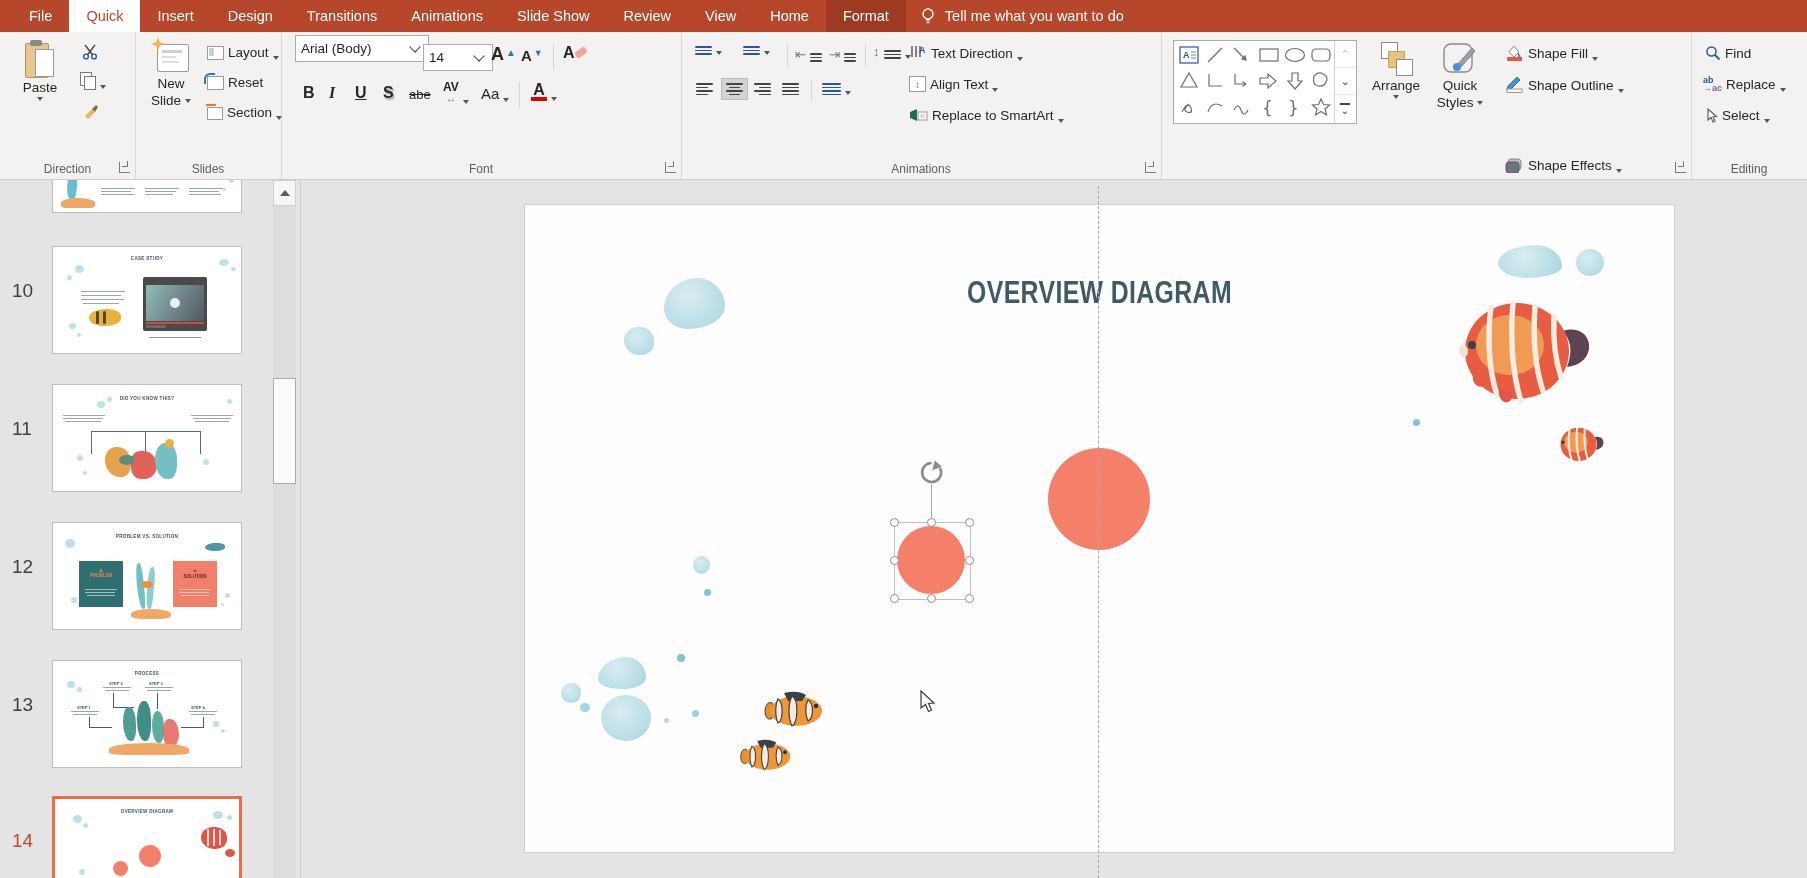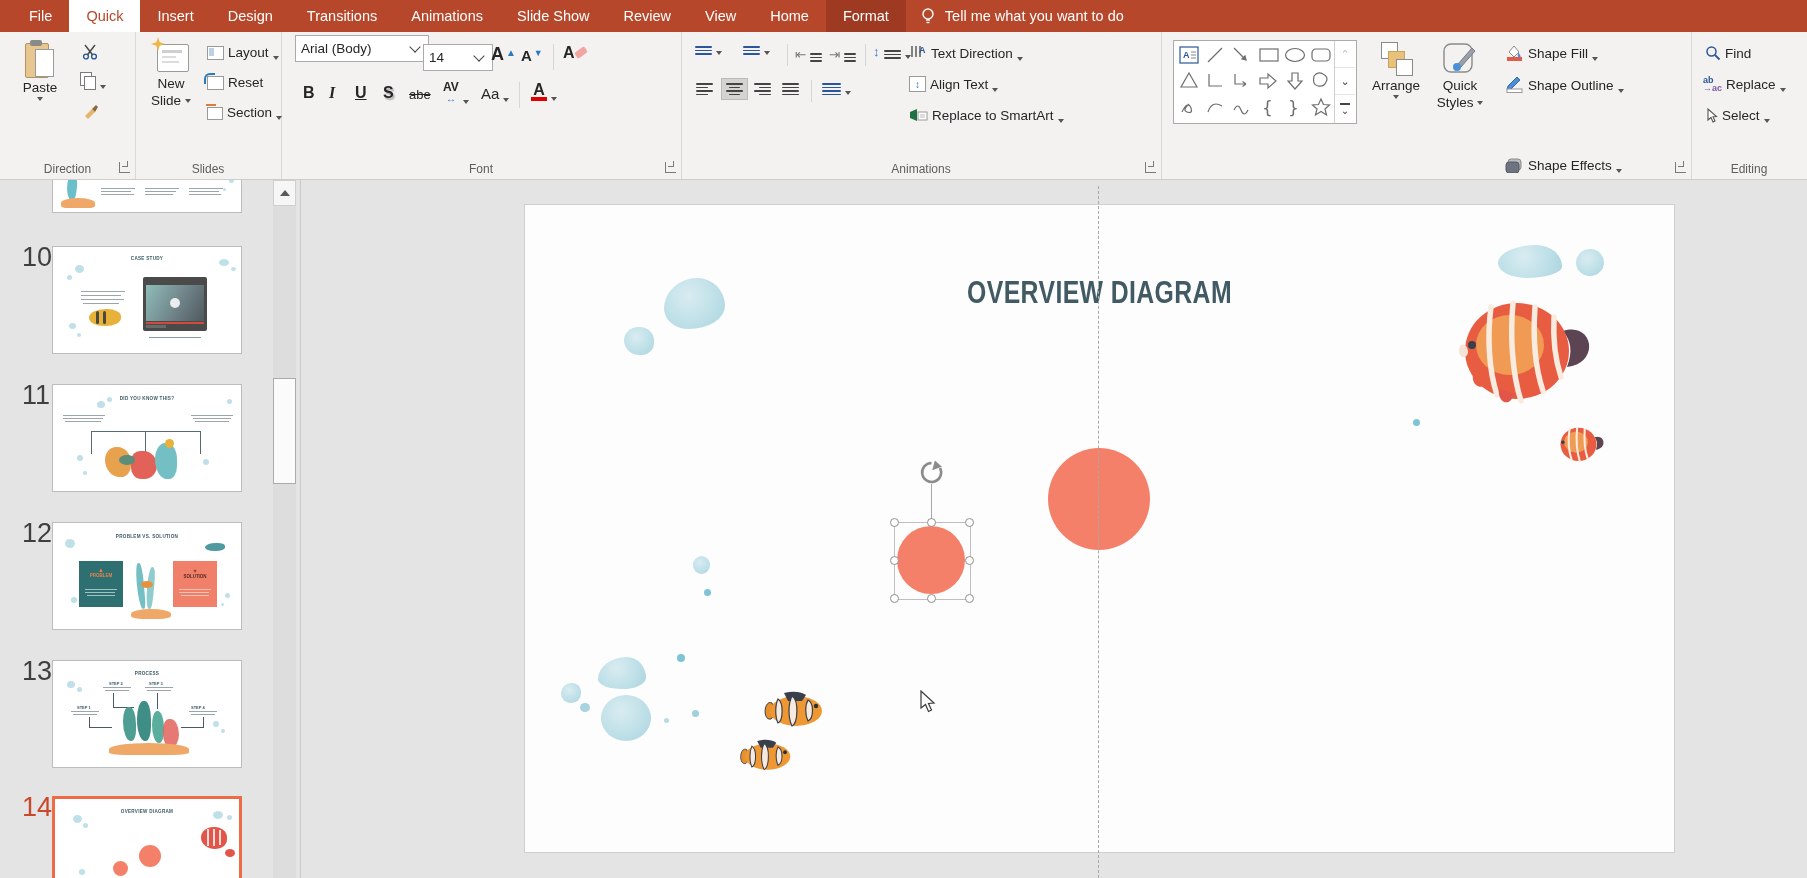--- a/index.html
+++ b/index.html
@@ -36,21 +36,21 @@
   .li i{height:1.6px;background:#444;border-radius:1px;}
   .li.blue i{background:#2B579A;}
   .li.left i:nth-child(2n){width:70%;}
   .li.center i:nth-child(2n){width:70%;margin:0 auto;}
   .li.right i:nth-child(2n){width:70%;margin-left:auto;}
 
   
   .panel{position:absolute;top:180px;left:0;width:300px;bottom:0;background:#E4E4E4;overflow:hidden;border-right:1px solid #C9C9C9;}
   .thumb{position:absolute;left:52px;width:190px;height:108px;background:#fff;border:1px solid #BDBDBD;box-sizing:border-box;overflow:hidden;}
   .thumb.selected{border:3px solid #ED6C47;}
-  .thumb-num{position:absolute;left:22px;font-size:27px;color:#3F3F3F;}
+  .thumb-num{position:absolute;left:12px;font-size:19px;color:#3F3F3F;margin-top:38px;}
   .thumb-num.sel{color:#C9472B;}
   .mini-title{position:absolute;left:0;right:0;text-align:center;font-size:5px;font-weight:bold;color:#3E5A64;letter-spacing:.3px;transform:scaleX(.92);}
   .tline{position:absolute;height:1px;background:#9aa6aa;}
   .dotb{position:absolute;border-radius:50%;background:#BFE0E8;}
   .scrollbar{position:absolute;left:273px;top:0;width:23px;bottom:0;background:#DDDDDD;}
   .sb-up{position:absolute;left:0;top:0;width:23px;height:26px;background:#F6F6F6;border:1px solid #CFCFCF;box-sizing:border-box;display:flex;align-items:center;justify-content:center;}
   .sb-up:after{content:"";width:0;height:0;border-left:5px solid transparent;border-right:5px solid transparent;border-bottom:6px solid #5a5a5a;}
   .sb-thumb{position:absolute;left:0;width:23px;background:#FBFBFB;border:1px solid #ABABAB;box-sizing:border-box;}
 
   

